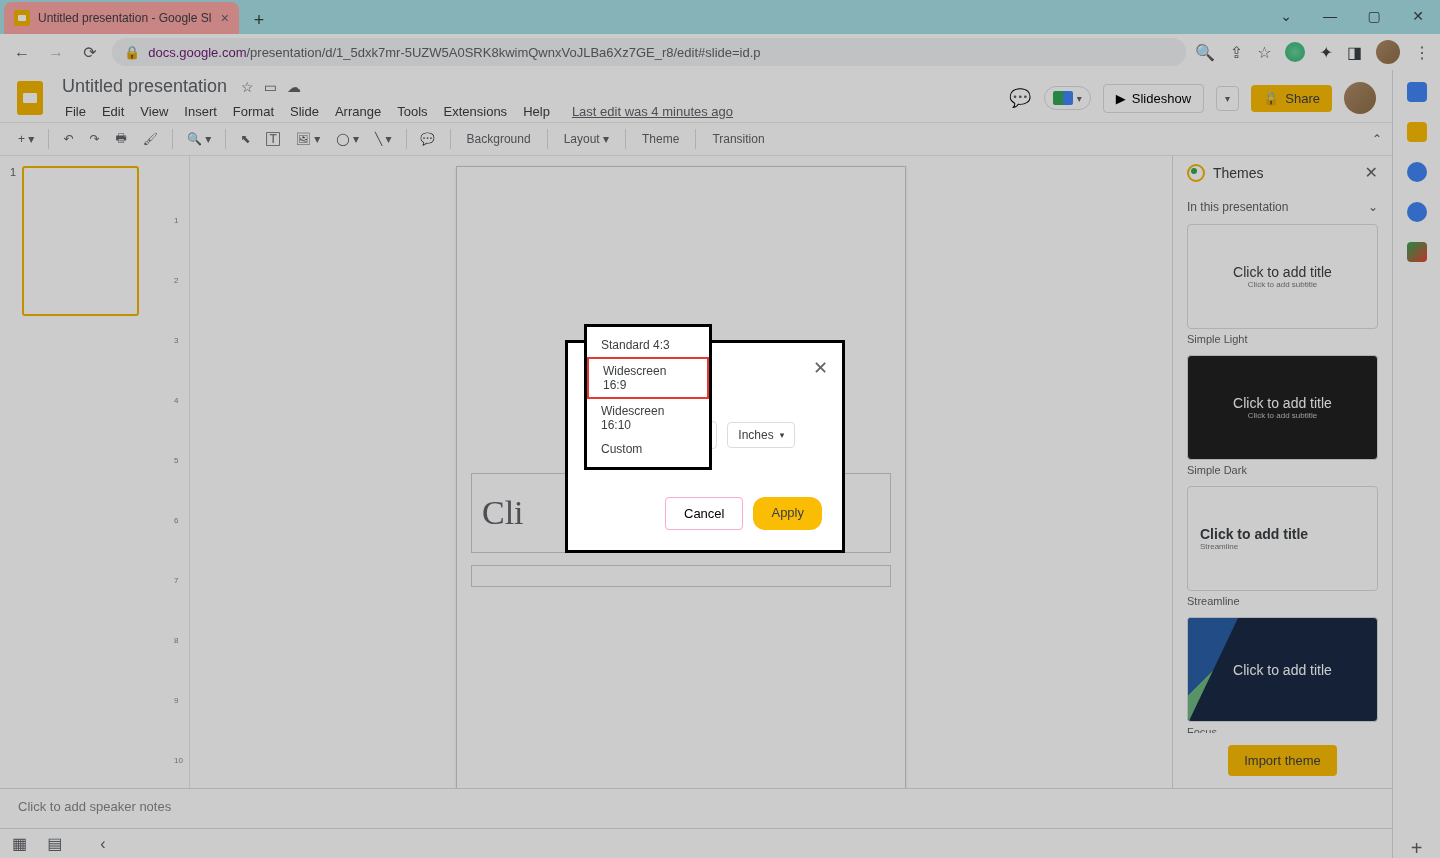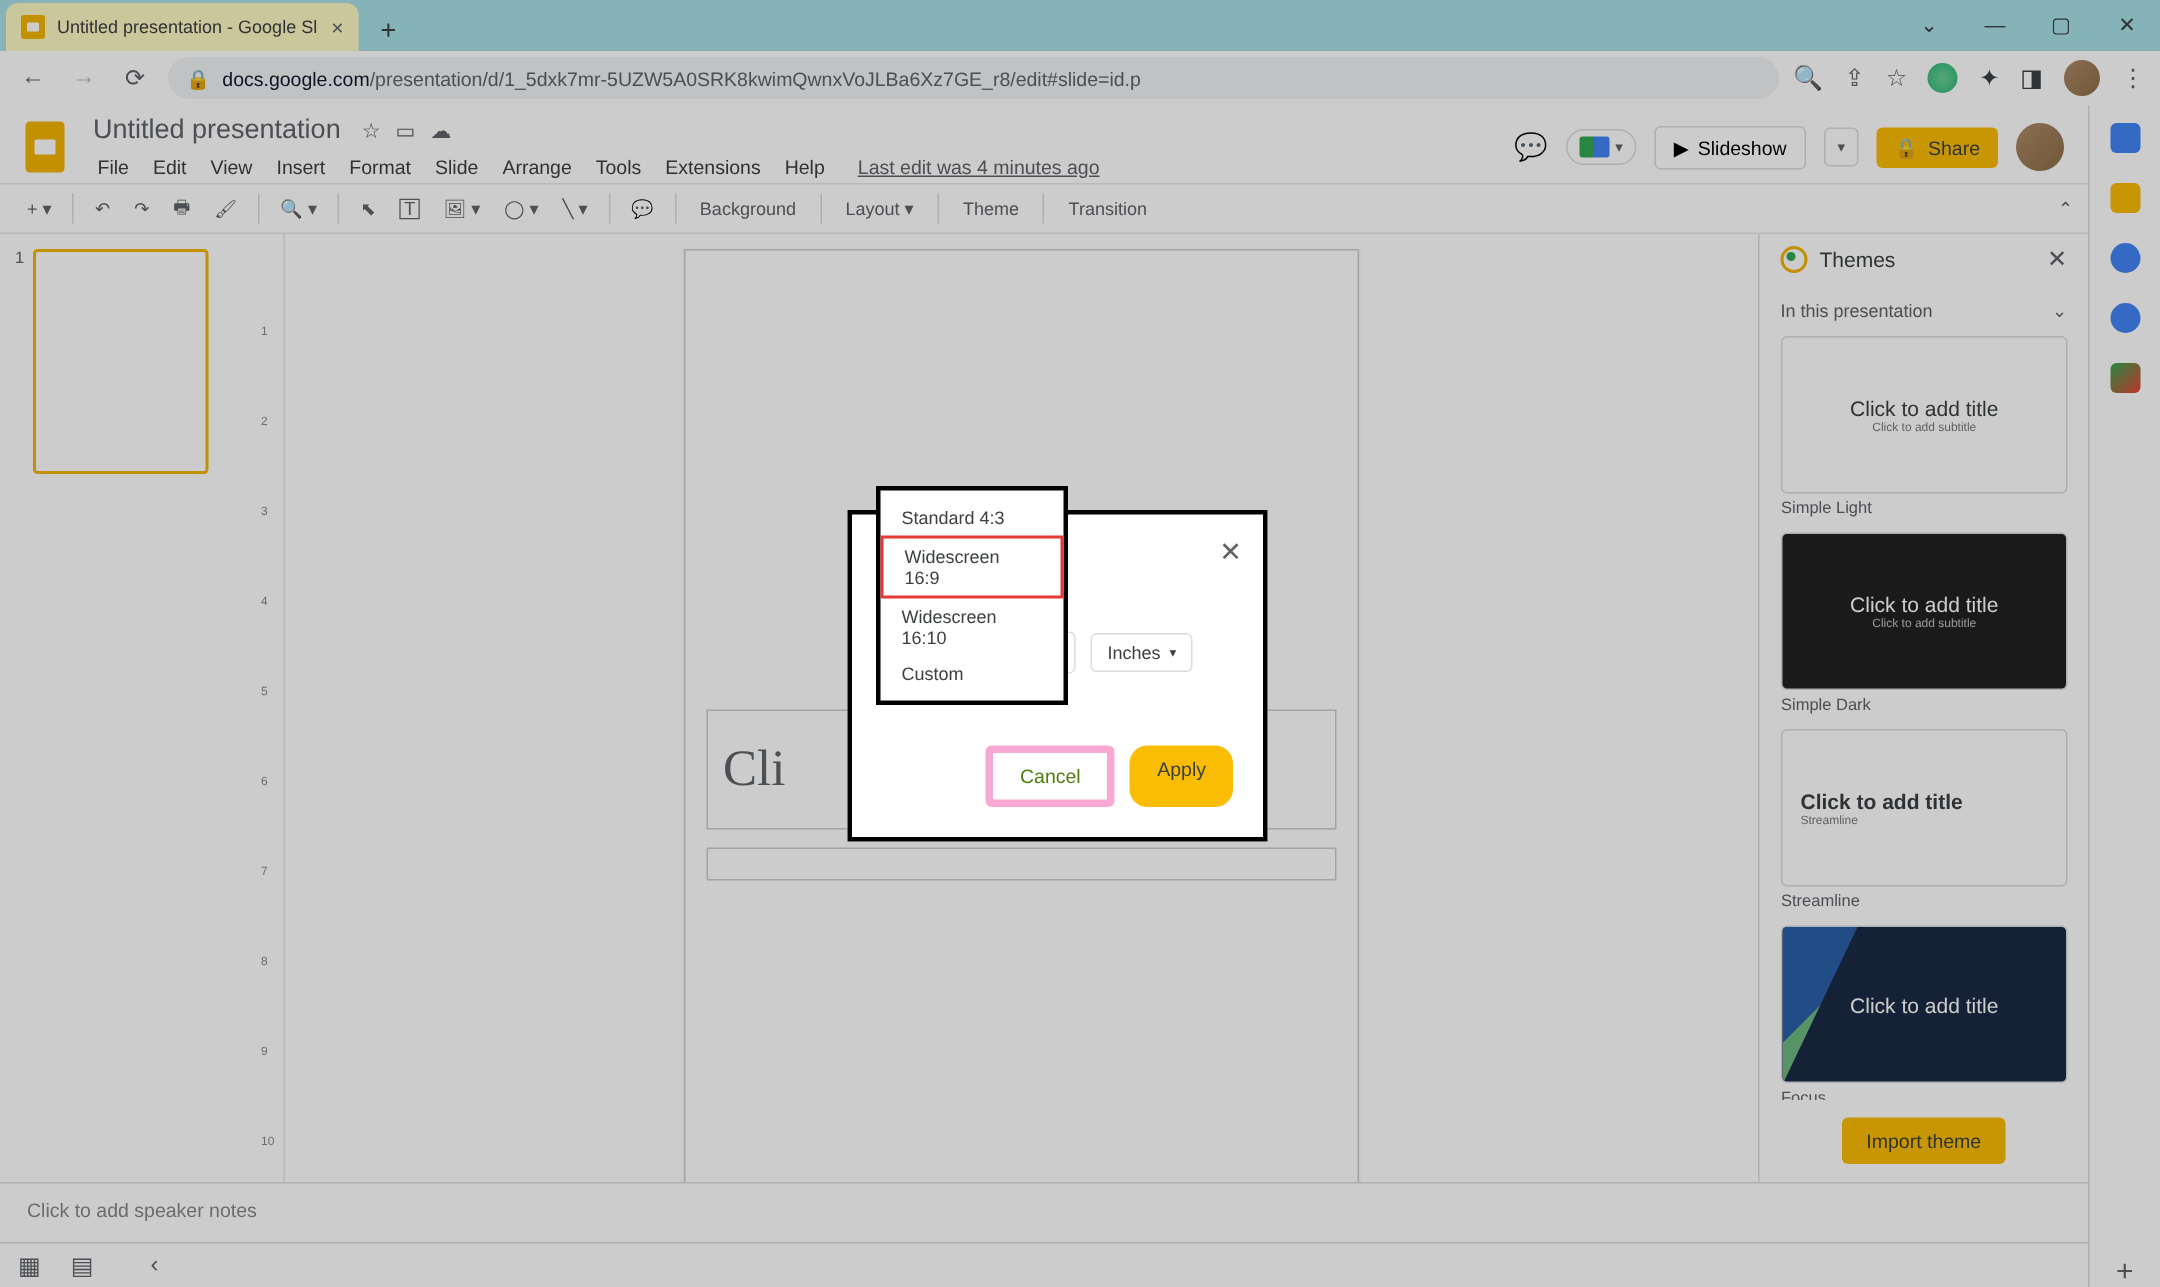--- a/index.html
+++ b/index.html
@@ -1,21 +1,21 @@
 <!DOCTYPE html>
 <html><head>
 <meta charset="utf-8">
 <style>
 * { margin:0; padding:0; box-sizing:border-box; font-family:Arial,sans-serif; }
 body { width:1440px; height:858px; overflow:hidden; background:#fff; position:relative; }
 
 
 .browser-chrome { height:70px; background:#a8e0e6; }
 .tab-strip { height:34px; display:flex; align-items:flex-end; padding-left:4px; }
-.tab { background:#fef9c3; height:32px; width:235px; border-radius:8px 8px 0 0; display:flex; align-items:center; padding:0 10px; font-size:12px; color:#3c4043; gap:8px;text-align:right; }
+.tab { background:#fca5a5; height:32px; width:235px; border-radius:8px 8px 0 0; display:flex; align-items:center; padding:0 10px; font-size:12px; color:#3c4043; gap:8px;text-align:right; }
 .tab-favicon { width:16px; height:16px; background:#f4b400; border-radius:2px; display:flex; align-items:center; justify-content:center; }
 .tab-favicon::after{content:"";width:8px;height:6px;background:#fff;border-radius:1px;}
 .tab-close { margin-left:auto; color:#5f6368; font-size:14px; cursor:pointer; }
 .newtab { width:28px; height:28px; display:flex; align-items:center; justify-content:center; color:#3c4043; font-size:18px; margin-left:6px; cursor:pointer; }
 .win-controls { position:absolute; right:0; top:0; display:flex; }
 .win-controls div { width:44px; height:32px; display:flex; align-items:center; justify-content:center; color:#3c4043; font-size:14px; cursor:pointer; }
 .addr-row { height:36px; background:#fff; display:flex; align-items:center; padding:0 10px; gap:10px; }
 .nav-btn { width:24px; height:24px; display:flex; align-items:center; justify-content:center; color:#5f6368; cursor:pointer; font-size:16px; }
 .addr-bar { flex:1; height:28px; background:#f1f3f4; border-radius:14px; display:flex; align-items:center; padding:0 12px; font-size:13px; color:#5f6368; gap:8px; }
 .addr-icons-right { display:flex; gap:14px; align-items:center; }
@@ -95,21 +95,21 @@
 
 .dim { position:absolute; inset:0; background:rgba(0,0,0,0.2); z-index:50; }
 .dialog { position:absolute; left:565px; top:340px; width:280px; background:#fff; border:3px solid #000; z-index:60; padding:20px; }
 .dlg-close{position:absolute;right:14px;top:14px;color:#5f6368;font-size:18px;cursor:pointer;}
 .dlg-row{display:flex;align-items:center;gap:10px;margin-top:58px;}
 .dlg-inp{width:50px;height:28px;border:1px solid #dadce0;border-radius:4px;text-align:center;font-size:12px;color:#3c4043;}
 .dlg-x{color:#888;}
 .dlg-sel{border:1px solid #dadce0;border-radius:4px;padding:5px 10px;font-size:12px;color:#3c4043;display:flex;align-items:center;gap:6px;cursor:pointer;}
 .dlg-btns{display:flex;justify-content:flex-end;gap:10px;margin-top:48px;}
 .dlg-btn{padding:8px 18px;border-radius:4px;font-size:13px;cursor:pointer;}
-.btn-cancel{border:5px solid #f9a8d4;color:#4d7c0f;margin-left:30px;}
+.btn-cancel{border:1px solid #f9a8d4;color:#000000;margin-left:30px;}
 .btn-apply{background:#fbbc04;color:#3c4043;border-radius:12px;}
 
 .dropdown { position:absolute; left:584px; top:324px; width:128px; background:#fff; border:3px solid #000; z-index:70; padding:6px 0;}
 .dd-item{padding:5px 14px;font-size:12px;color:#3c4043;cursor:pointer;}
 .dd-highlight{border:2px solid #e53935;}
 </style>
 </head>
 <body>
 
 <div class="browser-chrome">
@@ -126,21 +126,21 @@
     <div>—</div>
     <div>▢</div>
     <div>✕</div>
   </div>
   <div class="addr-row">
     <div class="nav-btn">←</div>
     <div class="nav-btn" style="color:#bbb">→</div>
     <div class="nav-btn">⟳</div>
     <div class="addr-bar">
       <span>🔒</span>
-      <span><span style="color:#0f172a">docs.google.com</span><span style="color:#5f6368">/presentation/d/1_5dxk7mr-5UZW5A0SRK8kwimQwnxVoJLBa6Xz7GE_r8/edit#slide=id.p</span></span>
+      <span><span style="color:#701a75">docs.google.com</span><span style="color:#5f6368">/presentation/d/1_5dxk7mr-5UZW5A0SRK8kwimQwnxVoJLBa6Xz7GE_r8/edit#slide=id.p</span></span>
     </div>
     <div class="addr-icons-right">
       <span style="color:#5f6368">🔍</span>
       <span style="color:#5f6368">⇪</span>
       <span style="color:#5f6368">☆</span>
       <div class="ext-icon" style="background:radial-gradient(circle,#6dd19a,#2bb673)"></div>
       <span style="color:#3c4043">✦</span>
       <span style="color:#3c4043">◨</span>
       <div class="avatar-small"></div>
       <span style="color:#5f6368">⋮</span>

